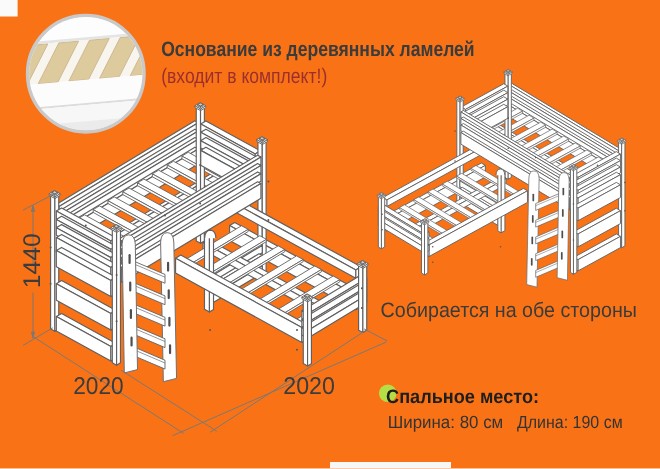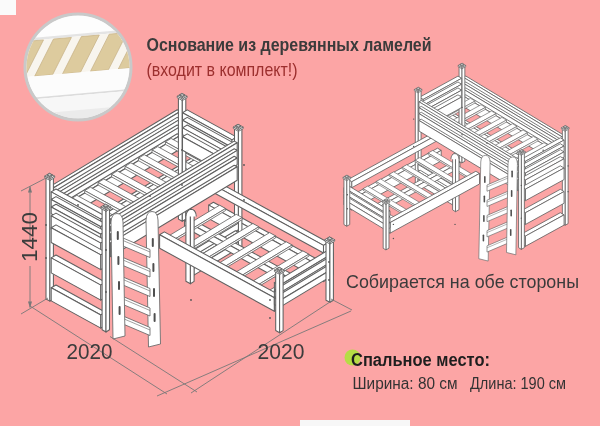--- a/index.html
+++ b/index.html
@@ -1,16 +1,16 @@
 <!DOCTYPE html>
 <html><head>
 <meta charset="utf-8">
 <style>
 html,body{margin:0;padding:0;background:#fff;}
-#page{position:relative;width:600px;height:426px;overflow:hidden;background:#fca5a5;
+#page{position:relative;width:600px;height:426px;overflow:hidden;background:#f97316;
   font-family:"Liberation Sans",sans-serif;}
 </style>
 </head>
 <body>
 <div id="page">
 <svg width="600" height="426" viewBox="0 0 600 426">
 <defs>
 <g id="bed">
 
 <g>

